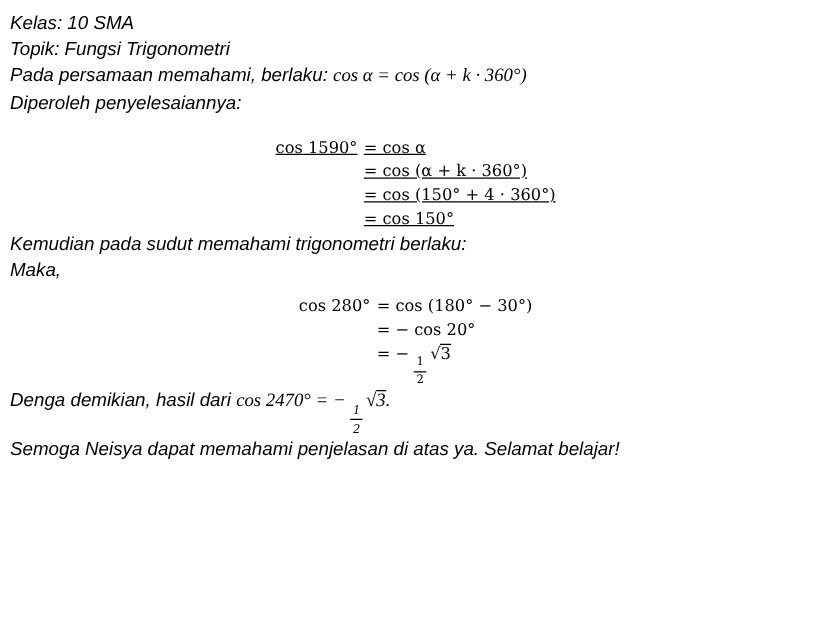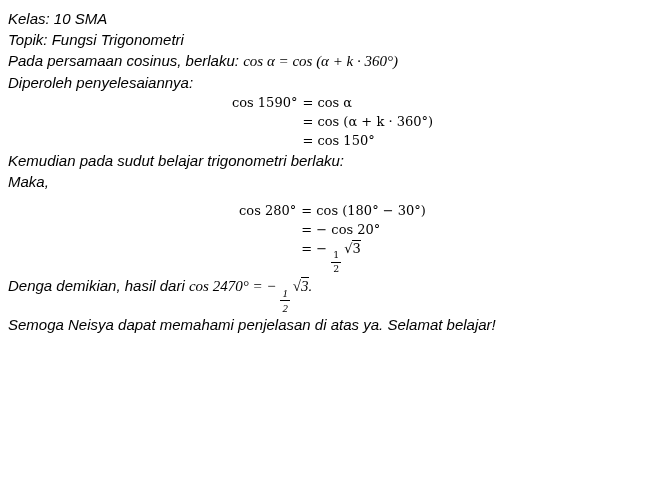--- a/index.html
+++ b/index.html
@@ -29,21 +29,21 @@
   }
 
   
   .eq-block {
     display: table;
     margin: 8px auto 0 auto;
     font-family: "DejaVu Serif", "Liberation Serif", serif;
     font-size: 13px;
     line-height: 19px;
   }
-  .eq1 { margin-top: 0; }
+  .eq1 { margin-top: 16px; text-decoration: underline; }
   .eq2 { margin-top: 9px; }
   .eq-row { display: table-row; }
   .eq-row .lhs {
     display: table-cell;
     text-align: right;
     padding-right: 5px;
     white-space: pre;
   }
   .eq-row .rhs {
     display: table-cell;
@@ -81,43 +81,44 @@
   .sqrt .radicand { border-top: 1px solid #000; }
 </style>
 </head>
 <body>
 
 <div class="page">
 
   <p class="line kelas">Kelas: 10 SMA</p>
   <p class="line topik">Topik: Fungsi Trigonometri</p>
 
-  <p class="line intro"><span>Pada persamaan cosinus, berlaku: </span><span class="math">cos α = cos (α + k · 360°)</span></p>
+  <p class="line intro"><span>Pada persamaan memahami, berlaku: </span><span class="math">cos α = cos (α + k · 360°)</span></p>
 
   <p class="line diperoleh">Diperoleh penyelesaiannya:</p>
 
   <div class="eq-block eq1">
     <div class="eq-row">
       <span class="lhs">cos 1590°</span>
       <span class="rhs">= cos α</span>
     </div>
     <div class="eq-row">
       <span class="lhs"></span>
       <span class="rhs">= cos (α + k · 360°)</span>
     </div>
     <div class="eq-row">
       <span class="lhs"></span>
+      <span class="rhs">= cos (150° + 4 · 360°)</span>
     </div>
     <div class="eq-row">
       <span class="lhs"></span>
       <span class="rhs">= cos 150°</span>
     </div>
   </div>
 
-  <p class="line kemudian">Kemudian pada sudut belajar trigonometri berlaku:</p>
+  <p class="line kemudian">Kemudian pada sudut memahami trigonometri berlaku:</p>
 
 
   <p class="line maka">Maka,</p>
 
   <div class="eq-block eq2">
     <div class="eq-row">
       <span class="lhs">cos 280°</span>
       <span class="rhs">= cos (180° − 30°)</span>
     </div>
     <div class="eq-row">

